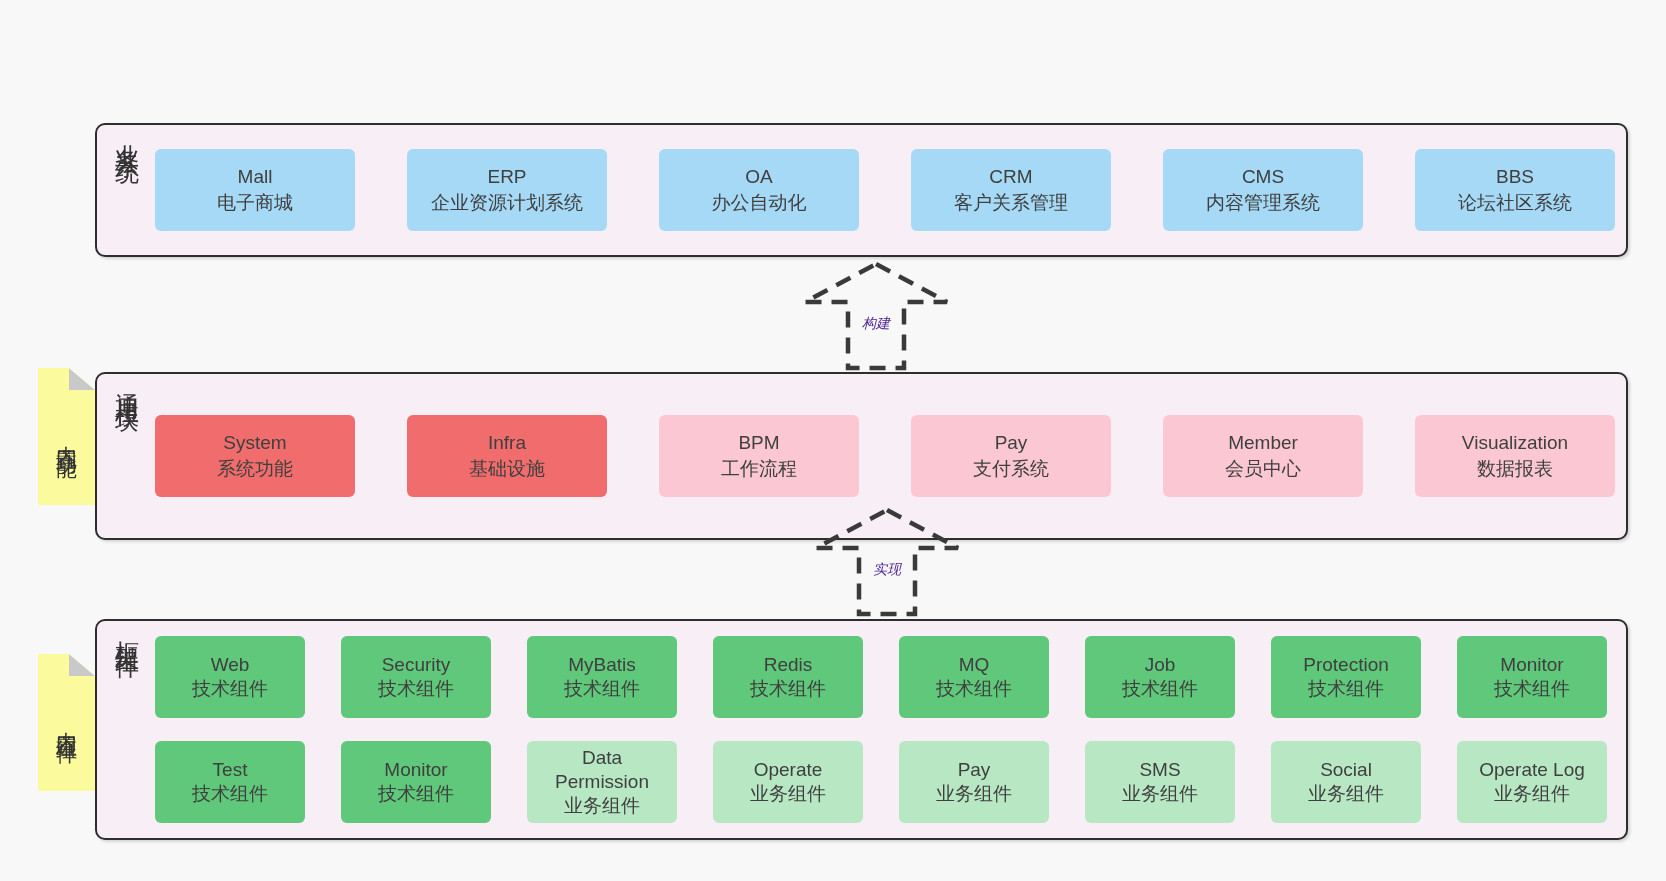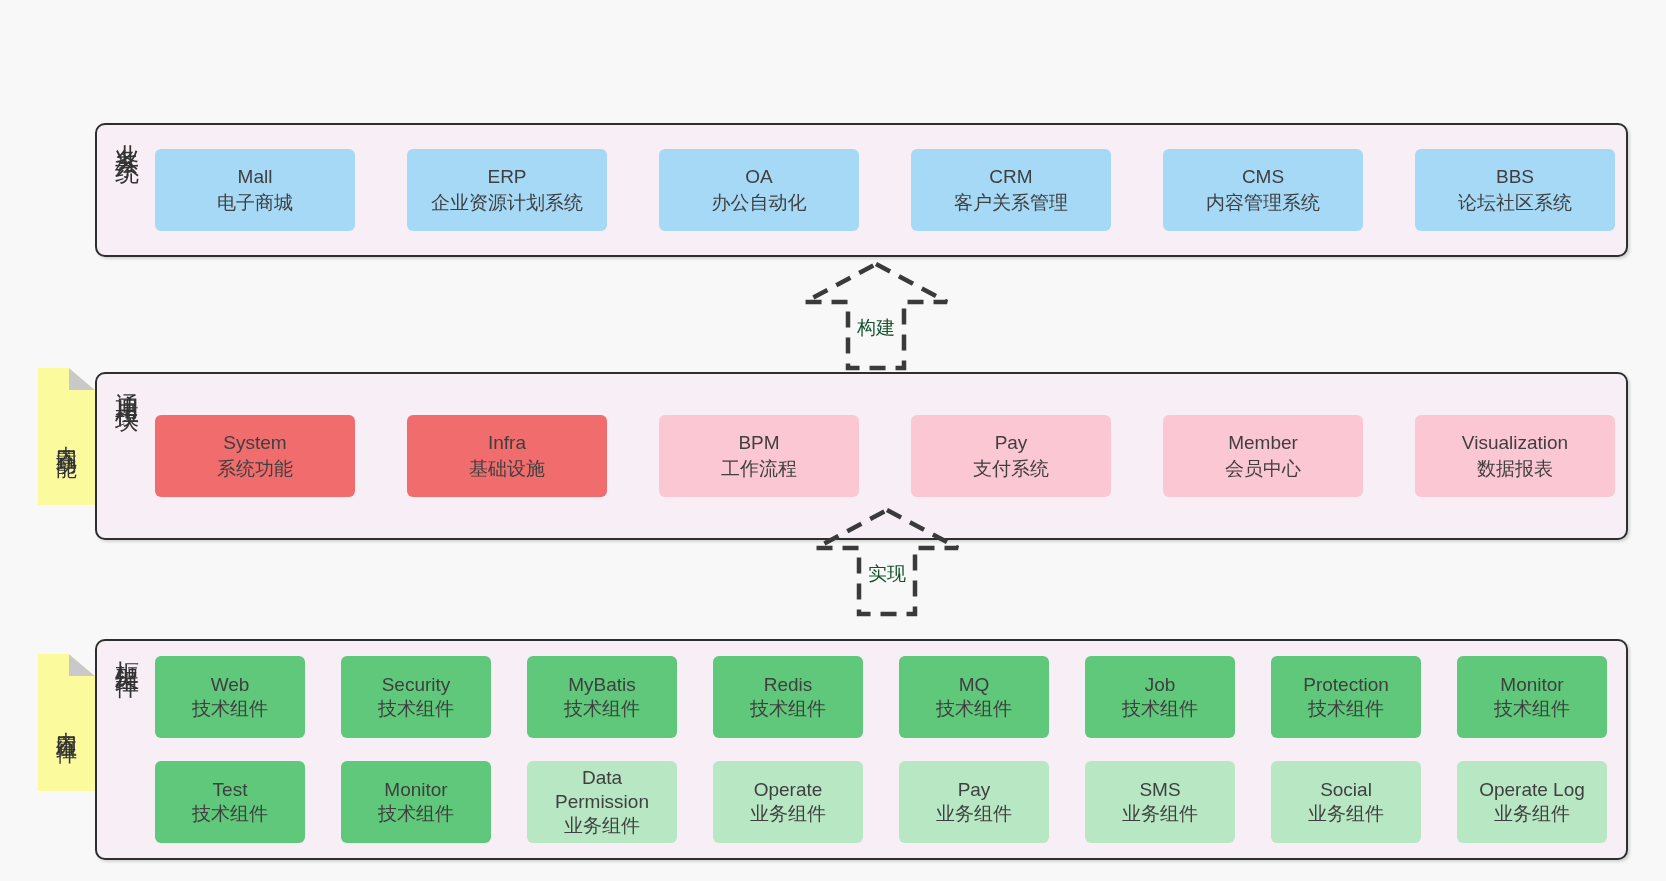--- a/index.html
+++ b/index.html
@@ -9,21 +9,21 @@
   }
   
   .band{
     position:absolute;left:95px;width:1533px;
     background:var(--band-bg);border:2px solid var(--border-dark);
     border-radius:10px;box-sizing:border-box;
     box-shadow:2px 2px 3px rgba(0,0,0,0.14);
   }
   .band-top{top:123px;height:134px;}
   .band-mid{top:372px;height:168px;}
-  .band-bot{top:619px;height:221px;margin-top:20px;}
+  .band-bot{top:619px;height:221px;}
   .side-label{
     position:absolute;left:14px;top:0;bottom:0;
     display:flex;align-items:center;
     writing-mode:vertical-rl;text-orientation:upright;
     font-size:24px;letter-spacing:5px;color:#333;
   }
   .boxes-wrap{
     position:absolute;left:58px;top:0;bottom:0;
     display:flex;align-items:center;justify-content:space-between;
   }
@@ -62,21 +62,21 @@
     background:var(--fold-gray);
     clip-path:polygon(0 0,100% 100%,0 100%);
   }
   
   .arrow{position:absolute;width:150px;height:112px;}
   .arrow-1{left:801px;top:260px;}
   .arrow-2{left:812px;top:506px;}
   .arrow svg{display:block;}
   .arrow .arrow-label{
     position:absolute;left:50%;top:54px;transform:translateX(-50%);
-    background:#f8f8f8;padding:1px 5px;font-size:19px;color:#14532d;white-space:nowrap;
+    background:#f8f8f8;padding:1px 5px;font-size:14px;color:#4c1d95;white-space:nowrap;font-style:italic;
   }
 </style>
 </head>
 <body>
 
 <div class="canvas">
 
   <section class="band band-top">
     <div class="side-label">业务系统</div>
     <div class="boxes-wrap row6">

